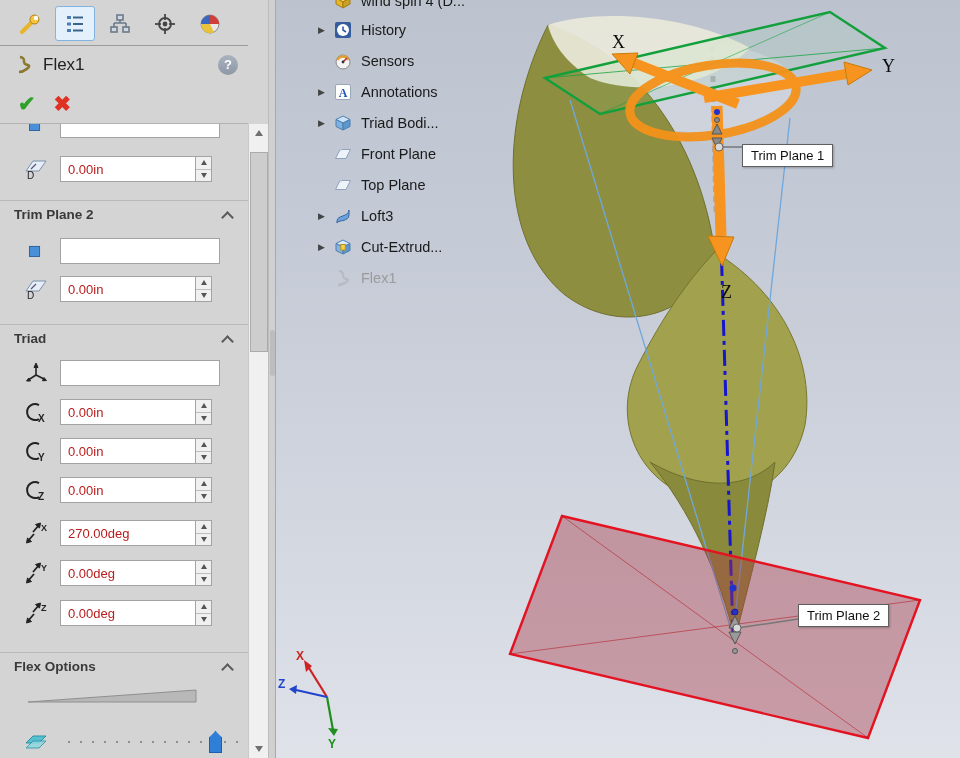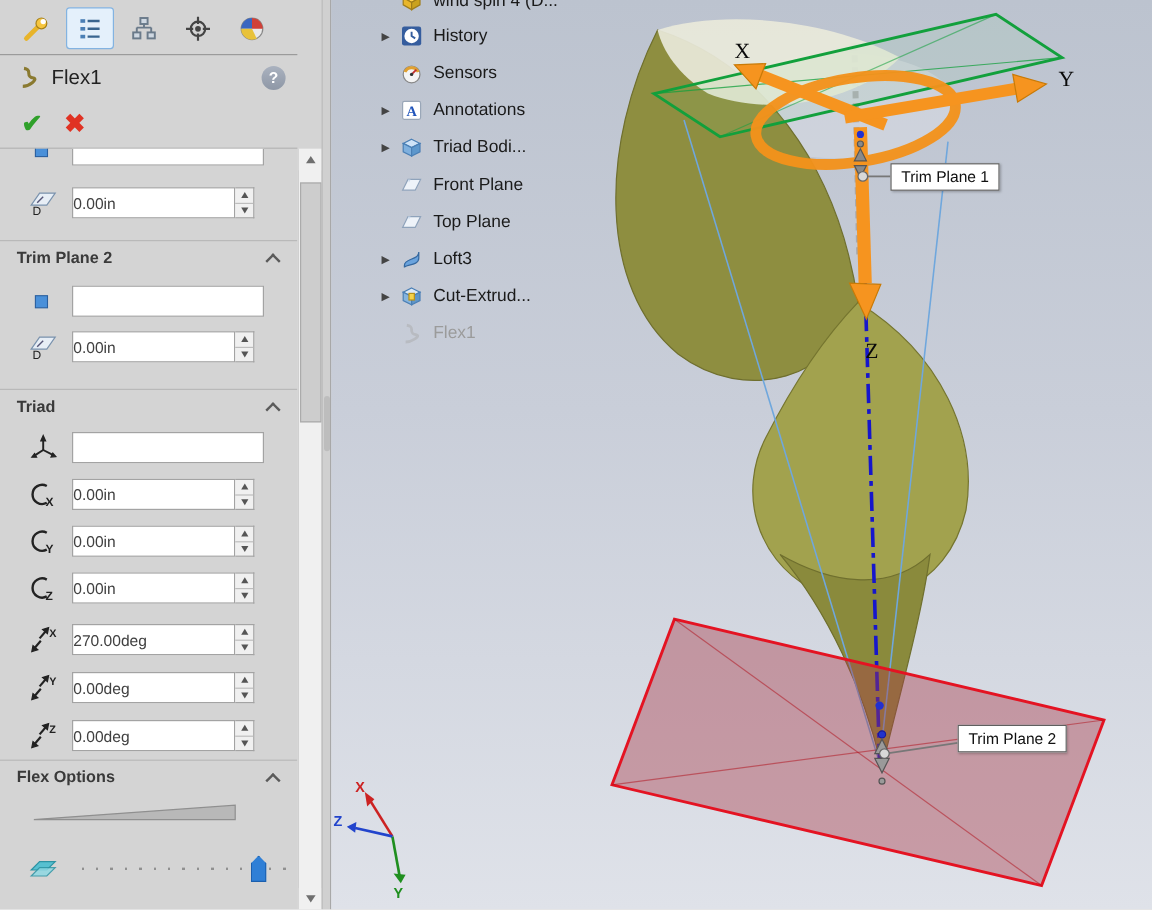--- a/index.html
+++ b/index.html
@@ -19,22 +19,22 @@
           background:linear-gradient(180deg,#aab2bf,#8e97a6); color:#fff;
           font-weight:bold; font-size:13px; text-align:center; line-height:20px; }
   .confirm { height:40px; display:flex; align-items:center; gap:18px; padding-left:18px;
              border-bottom:1px solid #b3b3b3; }
   .ok { color:#2fa02a; font-size:21px; font-weight:bold; }
   .cancel { color:#e03223; font-size:21px; font-weight:bold; }
 
   .pbody { position:relative; height:634px; overflow:hidden; }
   .frow { display:flex; align-items:center; padding-left:24px; }
   .ficon { width:36px; display:flex; align-items:center; }
-  .fbox { height:26px; background:#fff; border:1px solid #a3a3a3; font-size:13px; color:#404040;
-          display:flex; align-items:center; }
+  .fbox { height:26px; background:#fff; border:1px solid #a3a3a3; font-size:13px; color:#b91c1c;
+          display:flex; align-items:center; padding-left:7px; }
   .fbox.ref { width:160px; }
   .fbox.val { width:136px; }
   .spin { width:16px; height:26px; border:1px solid #a3a3a3; border-left:none; display:flex; flex-direction:column; background:#f0f0f0; }
   .spin > div { flex:1; display:flex; align-items:center; justify-content:center; }
   .spin > div + div { border-top:1px solid #bdbdbd; }
   .tri-up { width:0; height:0; border-left:3.5px solid transparent; border-right:3.5px solid transparent; border-bottom:5px solid #555; }
   .tri-dn { width:0; height:0; border-left:3.5px solid transparent; border-right:3.5px solid transparent; border-top:5px solid #555; }
   .shead { display:flex; align-items:center; height:28px; padding:0 16px 0 14px;
            border-top:1px solid #b9b9b9; font-weight:bold; font-size:13.5px; color:#3a3a3a; }
   .chev { margin-left:auto; width:9px; height:9px; border-left:2px solid #5a5a5a; border-top:2px solid #5a5a5a;
@@ -344,21 +344,21 @@
         <div class="spin">
             <div>
               <span class="tri-up"></span>
             </div>
             <div>
               <span class="tri-dn"></span>
             </div>
           </div>
       </div>
 
-      <div class="shead" style="margin-top:7px;">
+      <div class="shead" style="margin-top:26px;">
         <span>Flex Options</span>
         <span class="chev"></span>
       </div>
 
       <div class="ramp">
         <svg width="170" height="16" viewBox="0 0 170 16">
             <polygon points="0,14 168,2 168,14" fill="#b8b8b8" stroke="#8f8f8f"></polygon>
           </svg>
       </div>
 
@@ -464,21 +464,21 @@
         <line x1="51" y1="697" x2="57" y2="730" stroke="#1f8f1f"></line>
         <polygon points="58,736 52,728 62,729" fill="#1f8f1f" stroke="none"></polygon>
         <line x1="51" y1="697" x2="20" y2="690" stroke="#2244cc"></line>
         <polygon points="13,689 21,685 20,694" fill="#2244cc" stroke="none"></polygon>
         <text x="20" y="660" font-size="12" font-weight="bold" fill="#cc2222" stroke="none">X</text>
         <text x="52" y="748" font-size="12" font-weight="bold" fill="#1f8f1f" stroke="none">Y</text>
         <text x="2" y="688" font-size="12" font-weight="bold" fill="#2244cc" stroke="none">Z</text>
       </g>
     </svg>
 
-    <div class="callout" style="left:466px; top:136px;">Trim Plane 1</div>
+    <div class="callout" style="left:466px; top:144px;">Trim Plane 1</div>
     <div class="callout" style="left:522px; top:604px;">Trim Plane 2</div>
 
     <div class="tree">
       <div class="trow root">
         <span class="arr hid">▶</span>
         <span class="ticon"><svg width="18" height="18" viewBox="0 0 18 18">
               <path d="M9 2 L16 6 L9 10 L2 6 Z" fill="#ffd34d" stroke="#a07d1a"></path>
               <path d="M2 6 L2 12 L9 16 L9 10 Z" fill="#e8b62c" stroke="#a07d1a"></path>
               <path d="M16 6 L16 12 L9 16 L9 10 Z" fill="#caa21f" stroke="#a07d1a"></path>
             </svg></span>

